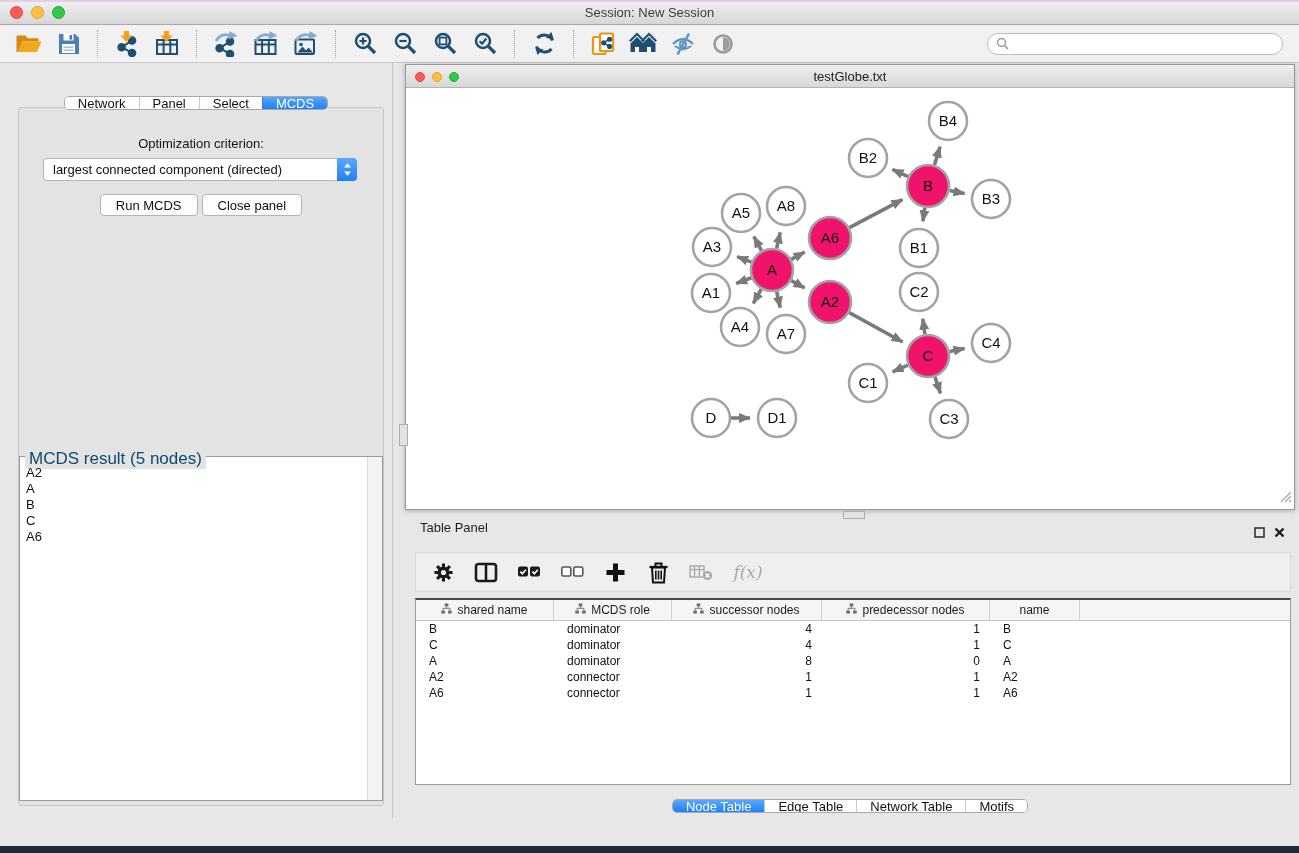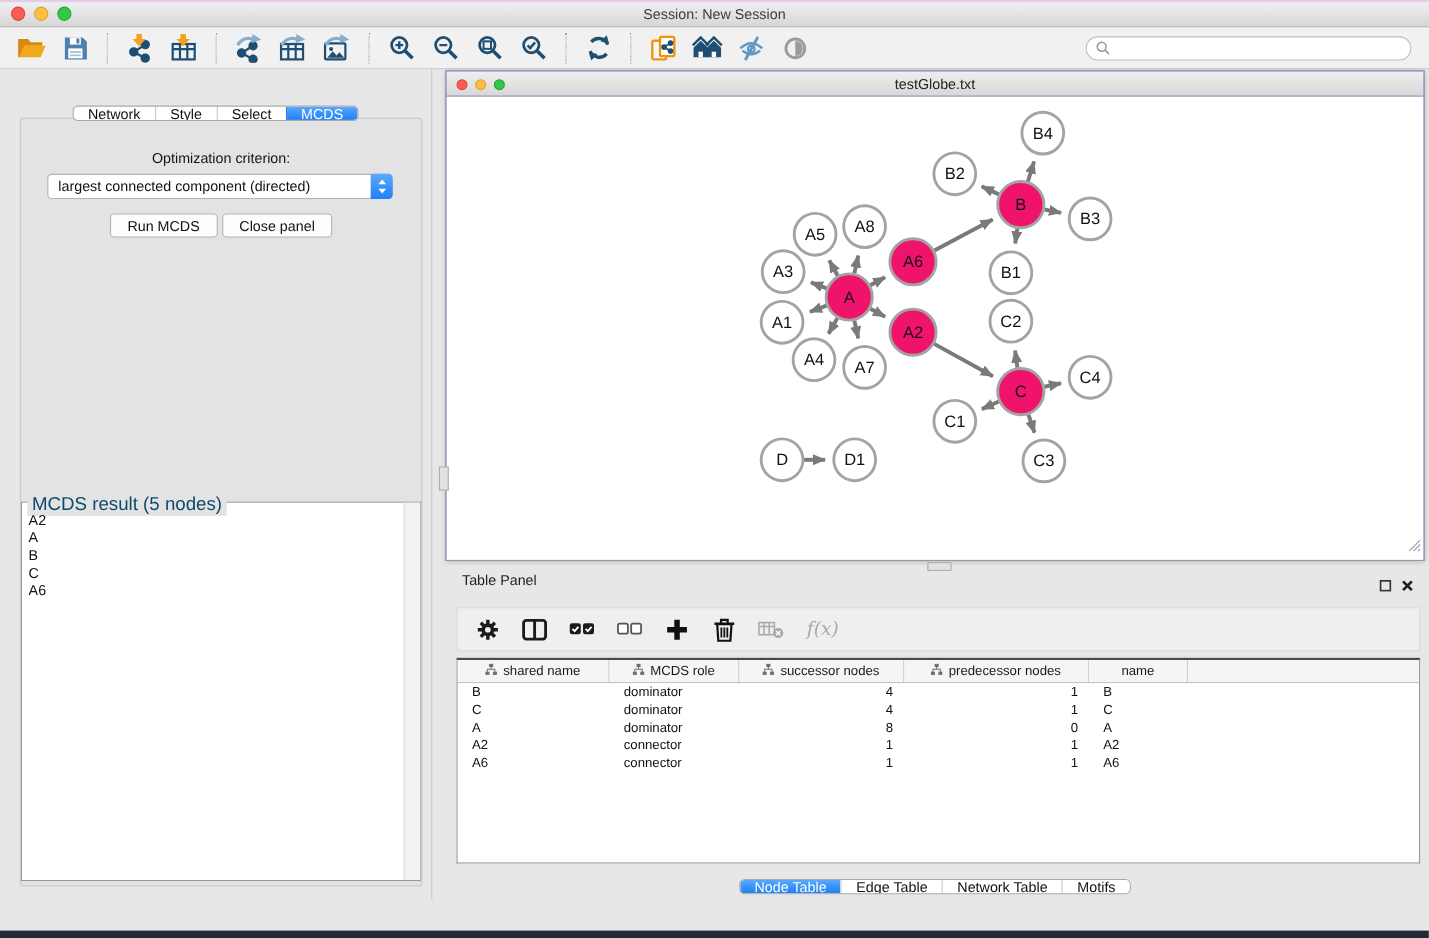--- a/index.html
+++ b/index.html
@@ -45,21 +45,21 @@
   .dropdown .dd-step{width:20px;height:23px;margin:-1px -1px -1px 0;border-radius:0 4px 4px 0;
     background:linear-gradient(#5AA9FE,#1F80F6);display:flex;align-items:center;justify-content:center;}
   .cp-btnrow{position:absolute;left:0;right:0;top:86px;display:flex;justify-content:center;gap:4px;}
   .btn{height:22px;background:#FDFDFD;border:1px solid #B3B3B3;border-radius:4px;font-size:13px;
     padding:0 15px;display:flex;align-items:center;color:#111;cursor:default;}
   .result-box{position:absolute;left:0px;top:348px;width:364px;height:345px;background:#fff;border:1px solid #9A9A9A;}
   .result-legend{position:absolute;left:5px;top:-8px;background:#E3E3E3;padding:0 4px;font-size:17px;color:#0c4a6e;}
   .result-list{position:absolute;left:1px;top:8px;right:16px;bottom:1px;font-size:13px;line-height:16px;padding-left:5px;}
   .result-scroll{position:absolute;right:0;top:0;bottom:0;width:15px;background:#F3F3F3;border-left:1px solid #DCDCDC;}
   
-  .net-window{position:absolute;left:405px;top:64px;width:890px;height:446px;background:#8b5cf6;
+  .net-window{position:absolute;left:405px;top:64px;width:890px;height:446px;background:#ec4899;
     border:1px solid #989898;box-shadow:0 1px 5px rgba(0,0,0,0.25);}
   .nw-titlebar{position:relative;height:23px;background:linear-gradient(#EEEEEE,#D8D8D8);
     border-bottom:1px solid #B2B2B2;display:flex;align-items:center;justify-content:center;font-size:13px;color:#222;}
   .nw-lights{position:absolute;left:9px;top:7px;display:flex;gap:7px;}
   .nw-light{width:10px;height:10px;border-radius:50%;}
   .nw-canvas{position:relative;width:888px;height:421px;background:#fff;overflow:hidden;}
   .grip{position:absolute;right:2px;bottom:2px;}
   .splitter-v{position:absolute;left:399px;top:424px;width:9px;height:22px;background:#E2E2E2;border:1px solid #ADADAD;}
   .splitter-h{position:absolute;left:843px;top:511px;width:22px;height:8px;background:#E2E2E2;border:1px solid #ADADAD;}
   
@@ -274,21 +274,21 @@
         </svg>
       </span>
     <input type="text" value="" style="">
   </div>
 </div>
 
 <div class="control-panel">
   <div class="cp-tabs">
       <div class="seg" id="cp-tabs-seg">
         <span class="s">Network</span>
-        <span class="s">Style</span>
+        <span class="s">Panel</span>
         <span class="s">Select</span>
         <span class="s active">MCDS</span>
       </div>
     </div>
   <div class="cp-content">
     <div class="opt-label">Optimization criterion:</div>
     <div class="dropdown">
       <span class="dd-text">largest connected component (directed)</span>
       <span class="dd-step" id="dd-step-slot">
           <svg width="9" height="15" viewBox="0 0 9 15">

